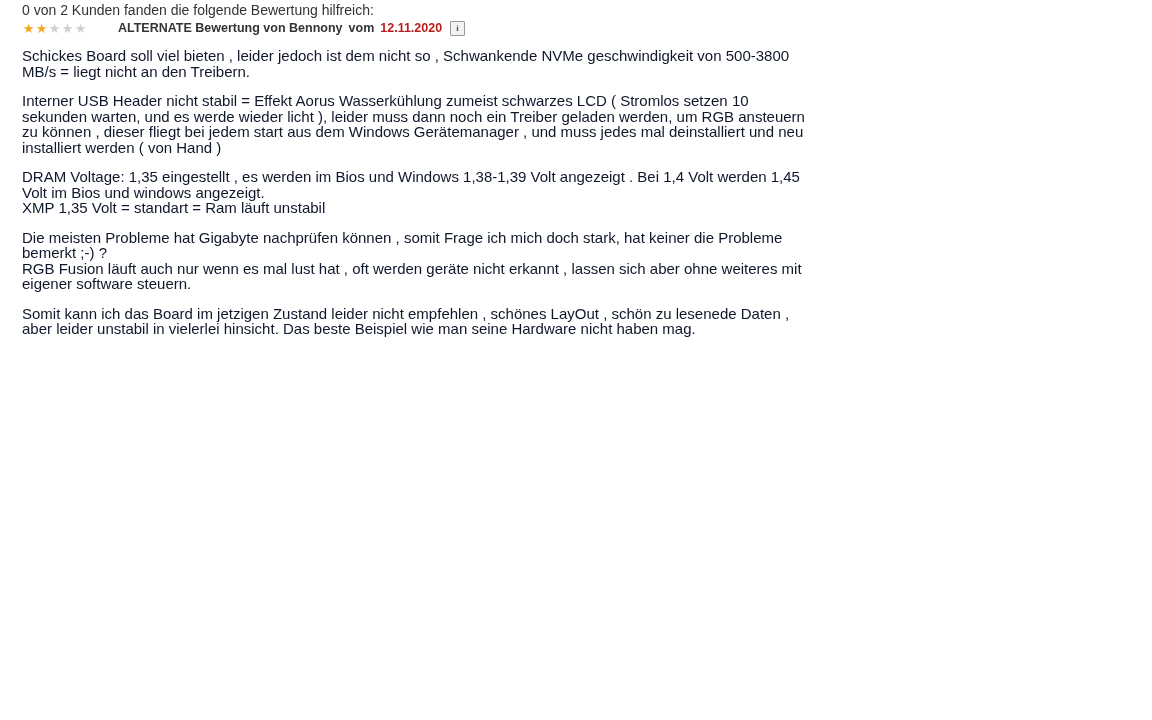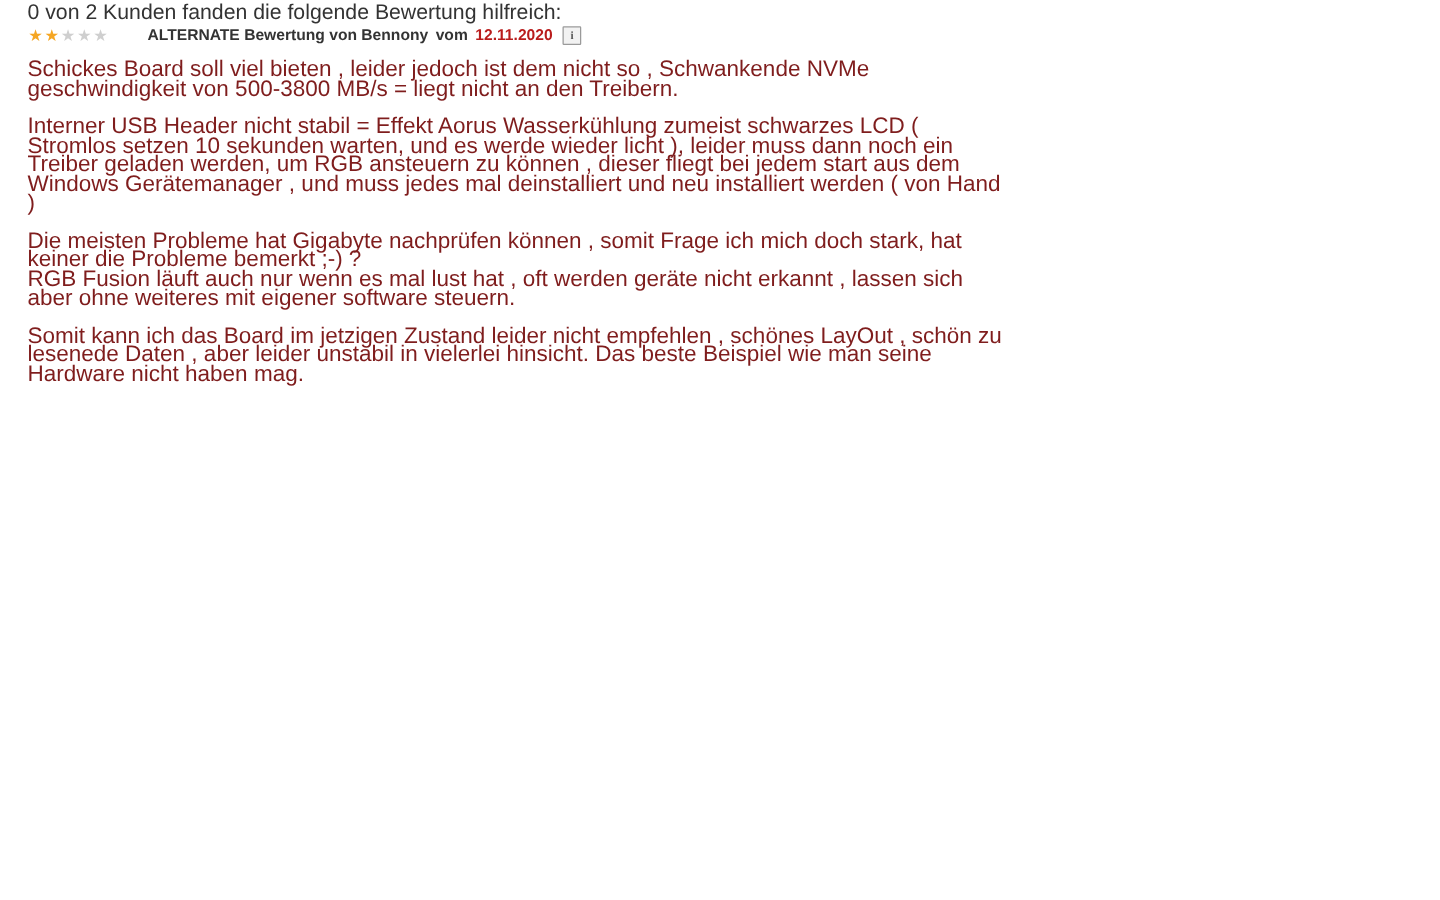--- a/index.html
+++ b/index.html
@@ -12,21 +12,21 @@
     height: 720px;
     font-family: "Liberation Sans", sans-serif;
     color: #333333;
     -webkit-font-smoothing: antialiased;
   }
   .review-wrap {
     padding: 2px 0 0 22px;
     width: 790px;
   }
   .helpful-line {
-    font-size: 17px;
+    font-size: 14px;
     line-height: 16px;
     color: #333333;
     margin: 0 0 2px 0;
   }
   .meta-line {
     display: flex;
     align-items: center;
     gap: 6px;
     font-size: 12.5px;
     line-height: 16px;
@@ -70,23 +70,23 @@
     font-size: 9px;
     font-family: "Liberation Serif", serif;
     font-weight: bold;
     color: #555555;
     line-height: 1;
     border-radius: 1px;
     cursor: pointer;
     margin-left: 2px;
   }
   .body-text {
-    font-size: 18px;
+    font-size: 15px;
     line-height: 15.5px;
-    color: #7f1d1d;
+    color: #0f172a;
     width: 785px;
   }
   .para {
     margin: 0 0 14px 0;
     white-space: pre-wrap;
   }
   .para:last-child { margin-bottom: 16px; }
 </style>
 </head>
 <body>
@@ -105,18 +105,20 @@
     </span>
     <span class="reviewer">ALTERNATE Bewertung von Bennony</span>
     <span class="vom">vom</span>
     <span class="date">12.11.2020</span>
     <span class="info-badge">i</span>
   </div>
 
   <div class="body-text">
     <p class="para">Schickes Board soll viel bieten , leider jedoch ist dem nicht so , Schwankende NVMe geschwindigkeit von 500-3800 MB/s = liegt nicht an den Treibern.</p>
     <p class="para">Interner USB Header nicht stabil = Effekt Aorus Wasserkühlung zumeist schwarzes LCD ( Stromlos setzen 10 sekunden warten, und es werde wieder licht ), leider muss dann noch ein Treiber geladen werden, um RGB ansteuern zu können , dieser fliegt bei jedem start aus dem Windows Gerätemanager , und muss jedes mal deinstalliert und neu installiert werden ( von Hand )</p>
+    <p class="para">DRAM Voltage: 1,35 eingestellt , es werden im Bios und Windows 1,38-1,39 Volt angezeigt . Bei 1,4 Volt werden 1,45 Volt im Bios und windows angezeigt.
+XMP 1,35 Volt = standart = Ram läuft unstabil</p>
     <p class="para">Die meisten Probleme hat Gigabyte nachprüfen können , somit Frage ich mich doch stark, hat keiner die Probleme bemerkt ;-) ?
 RGB Fusion läuft auch nur wenn es mal lust hat , oft werden geräte nicht erkannt , lassen sich aber ohne weiteres mit eigener software steuern.</p>
     <p class="para">Somit kann ich das Board im jetzigen Zustand leider nicht empfehlen , schönes LayOut , schön zu lesenede Daten , aber leider unstabil in vielerlei hinsicht. Das beste Beispiel wie man seine Hardware nicht haben mag.</p>
   </div>
 
 </div>
 
 </body></html>

